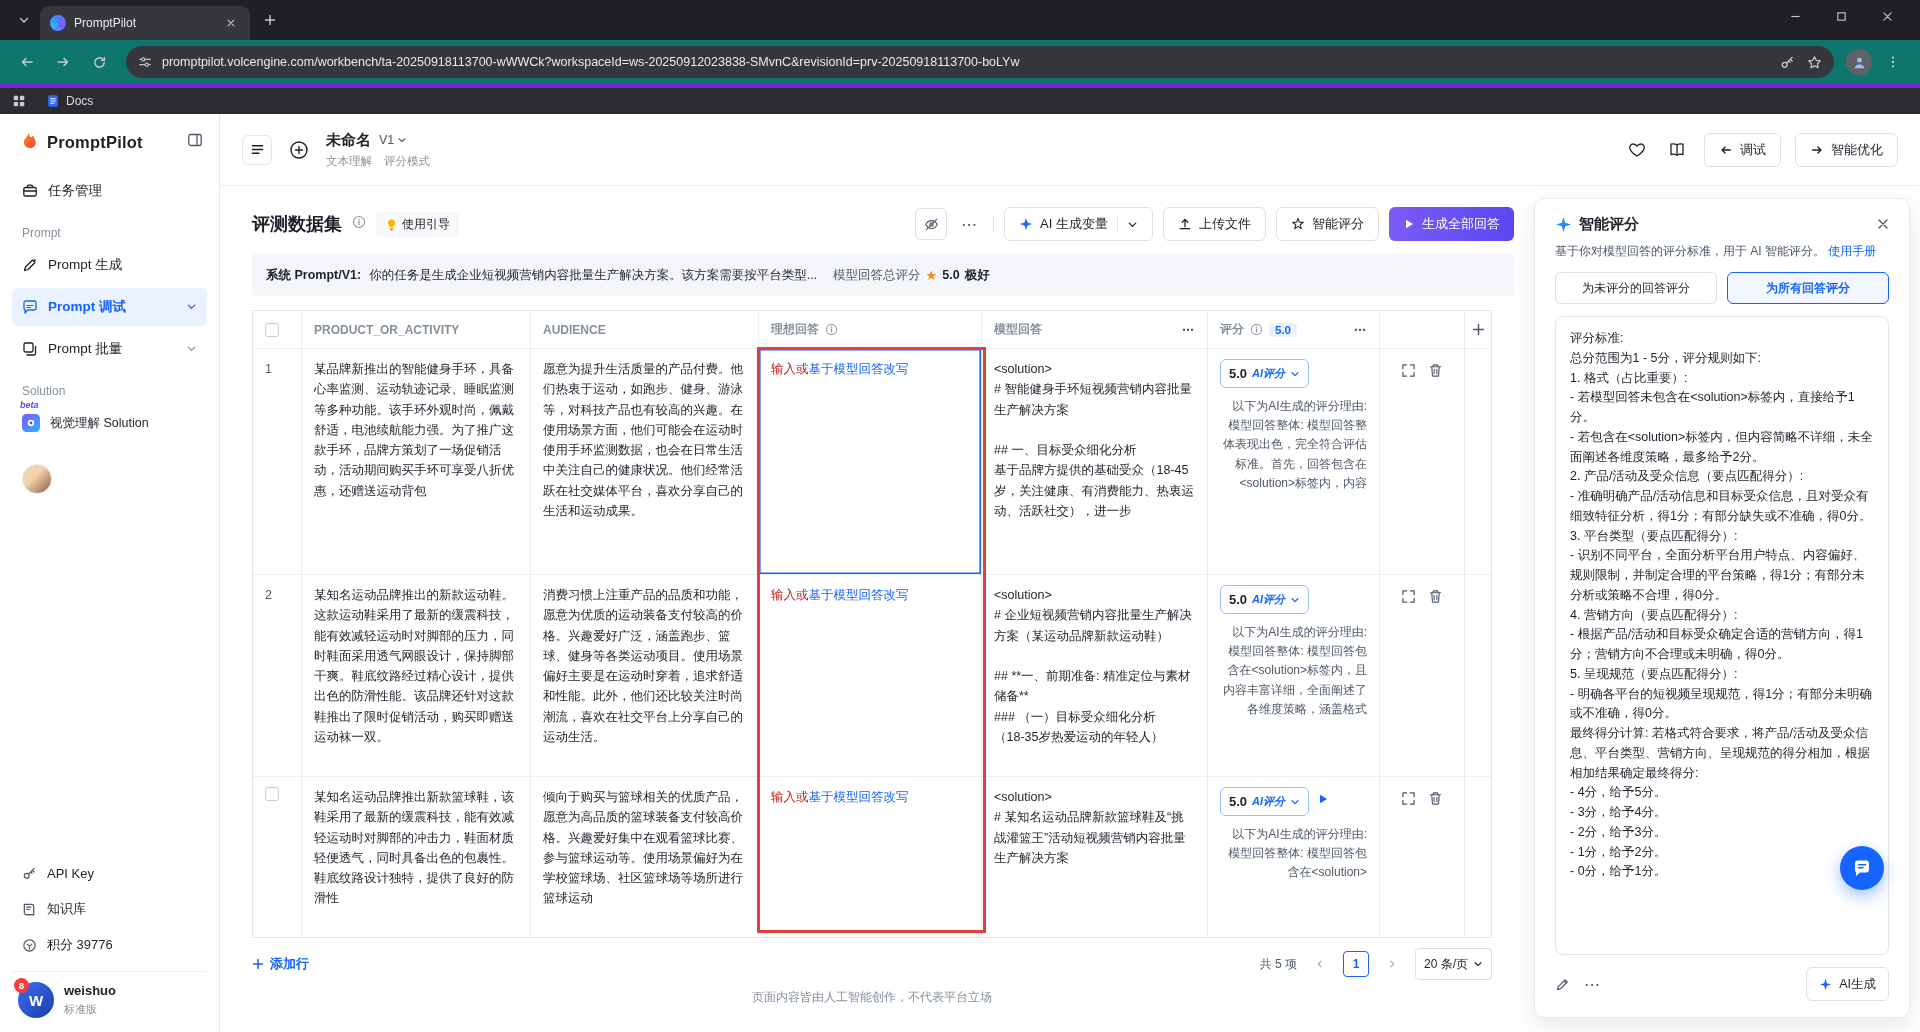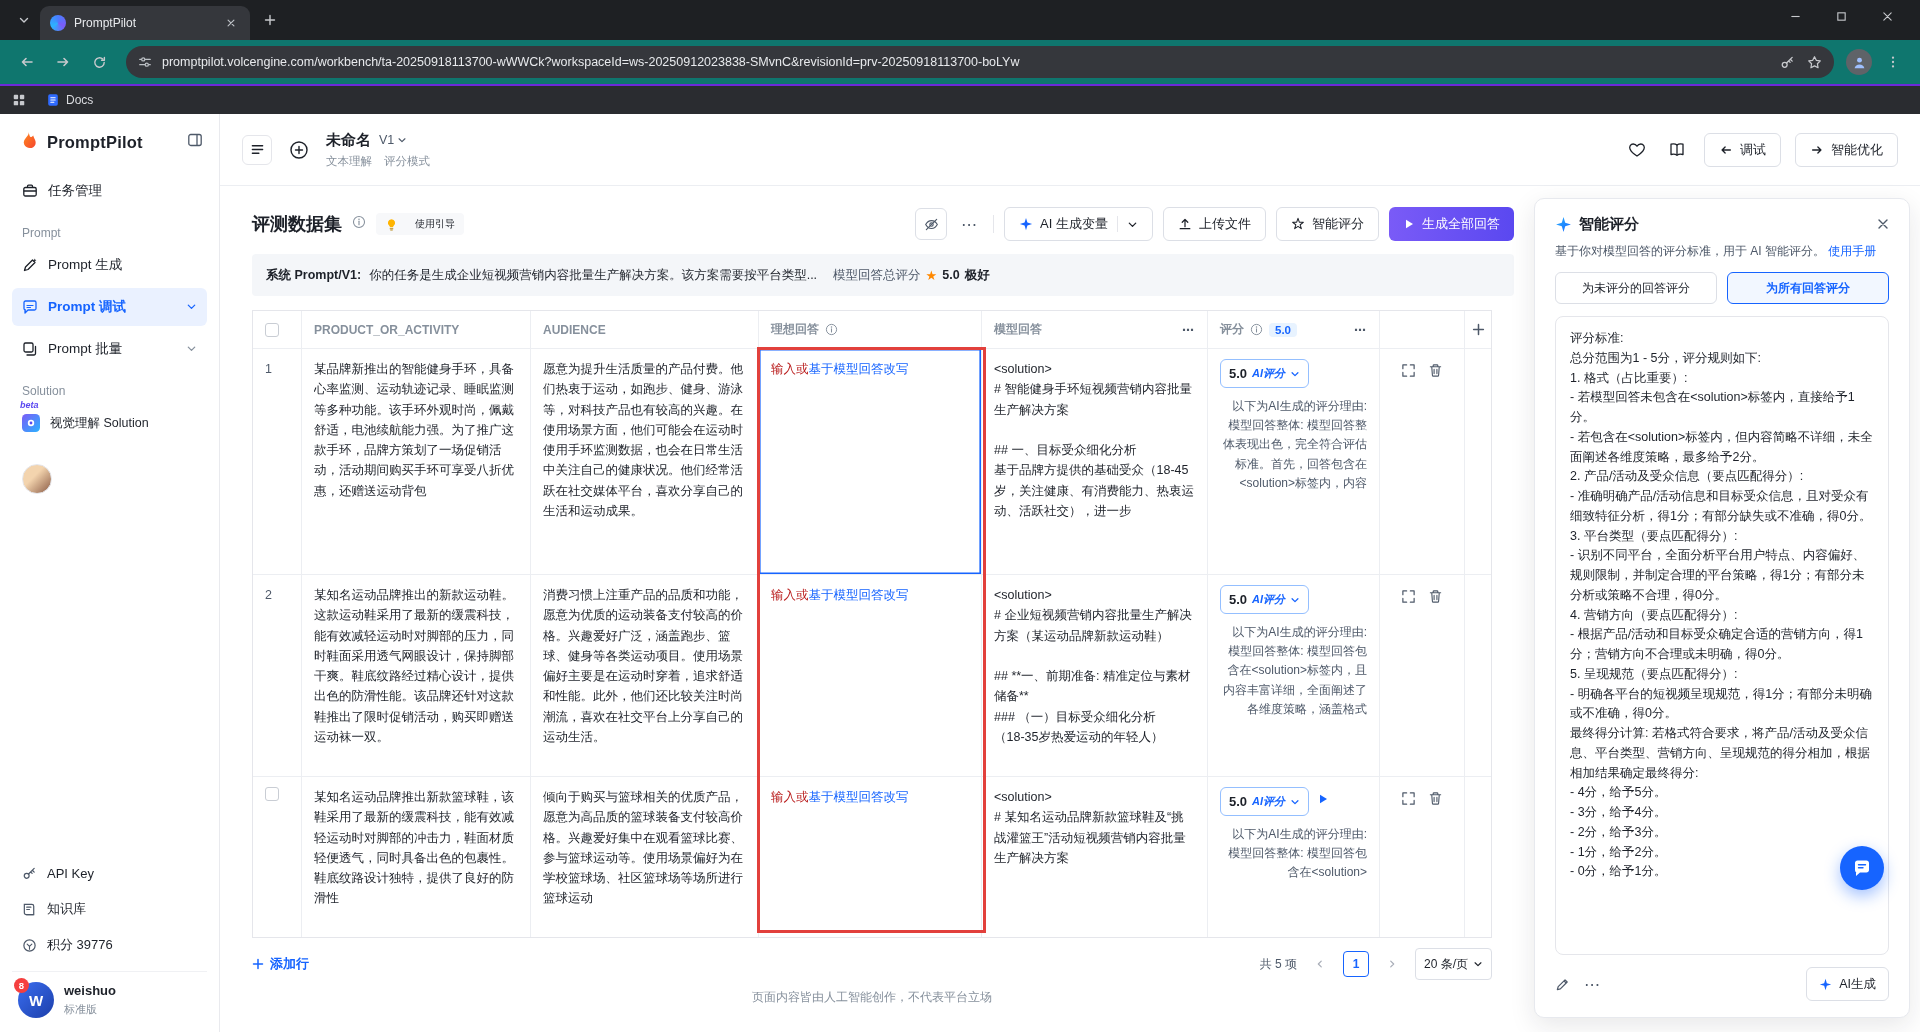--- a/index.html
+++ b/index.html
@@ -19,21 +19,21 @@
   .wincontrols { margin-left:auto; display:flex; align-self:flex-start; }
   .wc { width:46px; height:32px; display:flex; align-items:center; justify-content:center; color:#c7c9cd; }
 
   .btoolbar { height:44px; background:#0f766e; display:flex; align-items:center; padding:0 12px; gap:6px; }
   .navic { width:30px; height:30px; border-radius:50%; display:flex; align-items:center; justify-content:center; color:#c7c9cd; }
   .omnibox { flex:1; height:32px; margin:0 6px; background:#35373c; border-radius:16px; display:flex; align-items:center; padding:0 12px; gap:10px; color:#bdc1c6; min-width:0; }
   .url { flex:1; font-size:12.5px; color:#e8eaed; white-space:nowrap; overflow:hidden; }
   .omni-right { display:flex; gap:12px; color:#c7c9cd; }
   .chrome-avatar { width:26px; height:26px; border-radius:50%; background:#5f6368; display:flex; align-items:center; justify-content:center; color:#dfe3ea; }
 
-  .bookmarks { height:30px; background:#2a2c30; border-top:2px solid #6d28d9; display:flex; align-items:center; padding:0 12px; gap:14px; color:#c7c9cd; }
+  .bookmarks { height:30px; background:#2a2c30; border-top:4px solid #6d28d9; display:flex; align-items:center; padding:0 12px; gap:14px; color:#c7c9cd; }
   .bm { display:flex; align-items:center; gap:6px; font-size:12px; color:#dadce0; padding:2px 6px; border-radius:6px; }
 
   
   .app { display:flex; height:918px; background:#fff; }
   .sidebar { width:220px; flex:none; border-right:1px solid #e9eaee; display:flex; flex-direction:column; padding:14px 12px 14px; }
   .logo-row { display:flex; align-items:center; gap:7px; padding:2px 4px 16px; }
   .logo-text { font-size:16.5px; font-weight:800; letter-spacing:.2px; }
   .collapse { margin-left:auto; color:#4e5969; }
   .side-item { height:38px; display:flex; align-items:center; gap:10px; padding:0 10px; border-radius:6px; font-size:13.5px; color:#1d2129; margin:2px 0; position:relative; }
   .side-item .chev { margin-left:auto; color:#86909c; }
@@ -66,21 +66,21 @@
   .btn .ic { color:#1d2129; }
   .btn.purple { background:linear-gradient(92deg,#7a5bf7,#5a48f0); border:none; color:#fff; }
   .btn.purple .ic { color:#fff; }
   .btn.sm { height:30px; padding:16px 12px; font-size:12.5px; }
 
   
   .main { flex:1; min-width:0; padding:20px 20px 0 32px; }
   .title-row { display:flex; align-items:center; gap:10px; height:36px; }
   .page-title { font-size:18px; font-weight:800; }
   .info-ic { color:#86909c; }
-  .guide-chip { display:flex; align-items:center; gap:17px; background:#f7f8fa; border-radius:4px; padding:4px 9px; font-size:10px; }
+  .guide-chip { display:flex; align-items:center; gap:4px; background:#f7f8fa; border-radius:4px; padding:4px 9px; font-size:12px; }
   .tools { margin-left:auto; display:flex; align-items:center; gap:10px; }
   .tool-sq { width:32px; height:32px; border:1px solid #dcdfe6; border-radius:6px; display:flex; align-items:center; justify-content:center; color:#4e5969; }
   .tool-more { font-size:16px; color:#4e5969; padding:0 4px; letter-spacing:2px; }
   .vdiv { width:1px; height:18px; background:#e5e6eb; }
   .split-div { width:1px; height:16px; background:#e5e6eb; margin:0 2px; }
   .sparkle-blue { color:#1664ff; }
 
   .banner { margin-top:12px; height:42px; background:#f4f6f9; border-radius:4px; display:flex; align-items:center; padding:0 14px; gap:8px; font-size:12.5px; color:#1d2129; overflow:hidden; white-space:nowrap; }
   .b-label { color:#1d2129; font-weight:700; flex:none; }
   .b-text { max-width:465px; overflow:hidden; text-overflow:ellipsis; color:#1d2129; }

